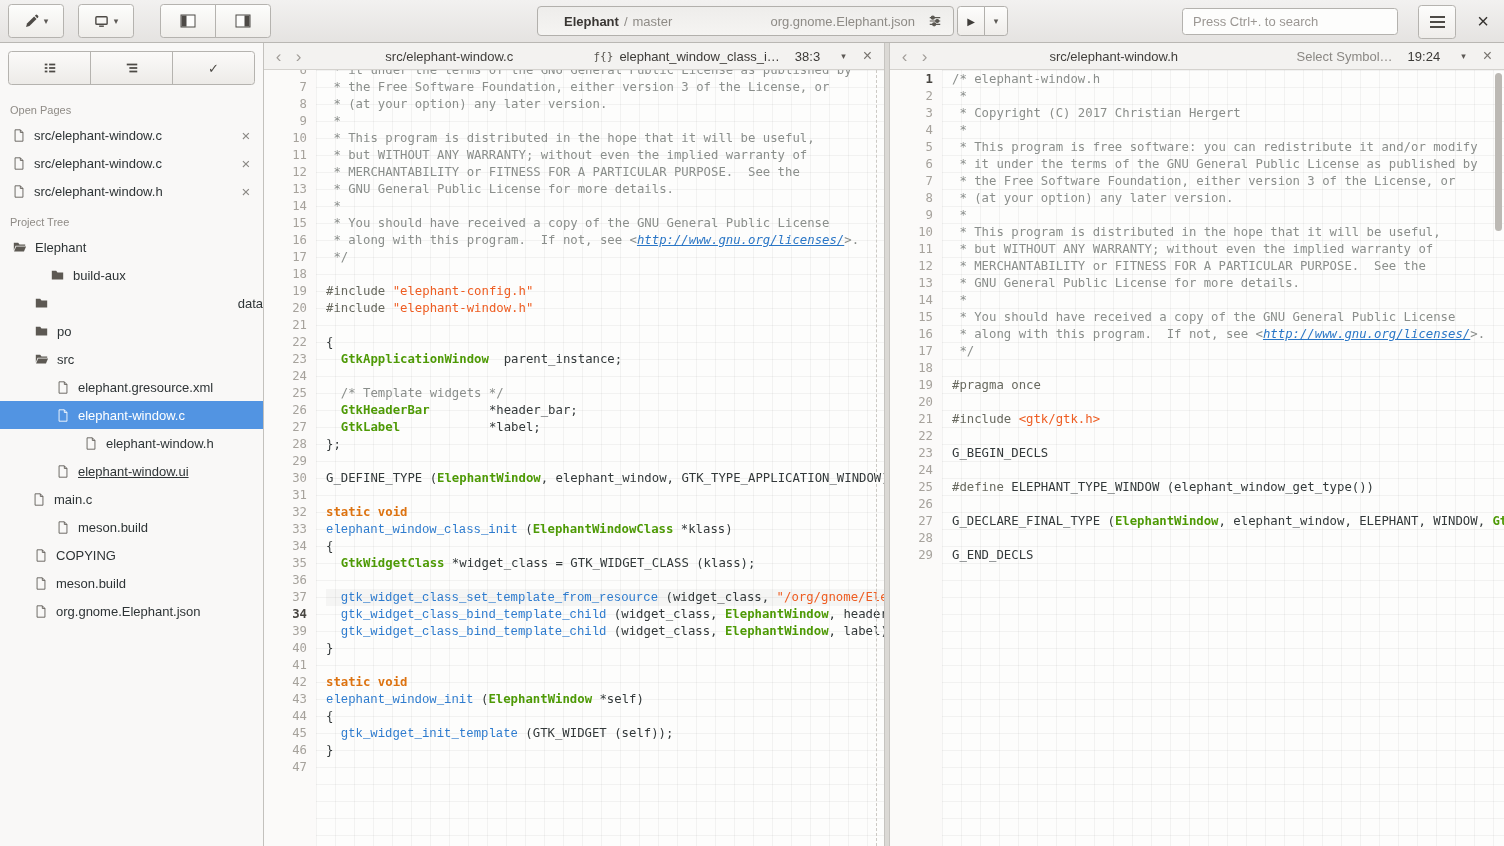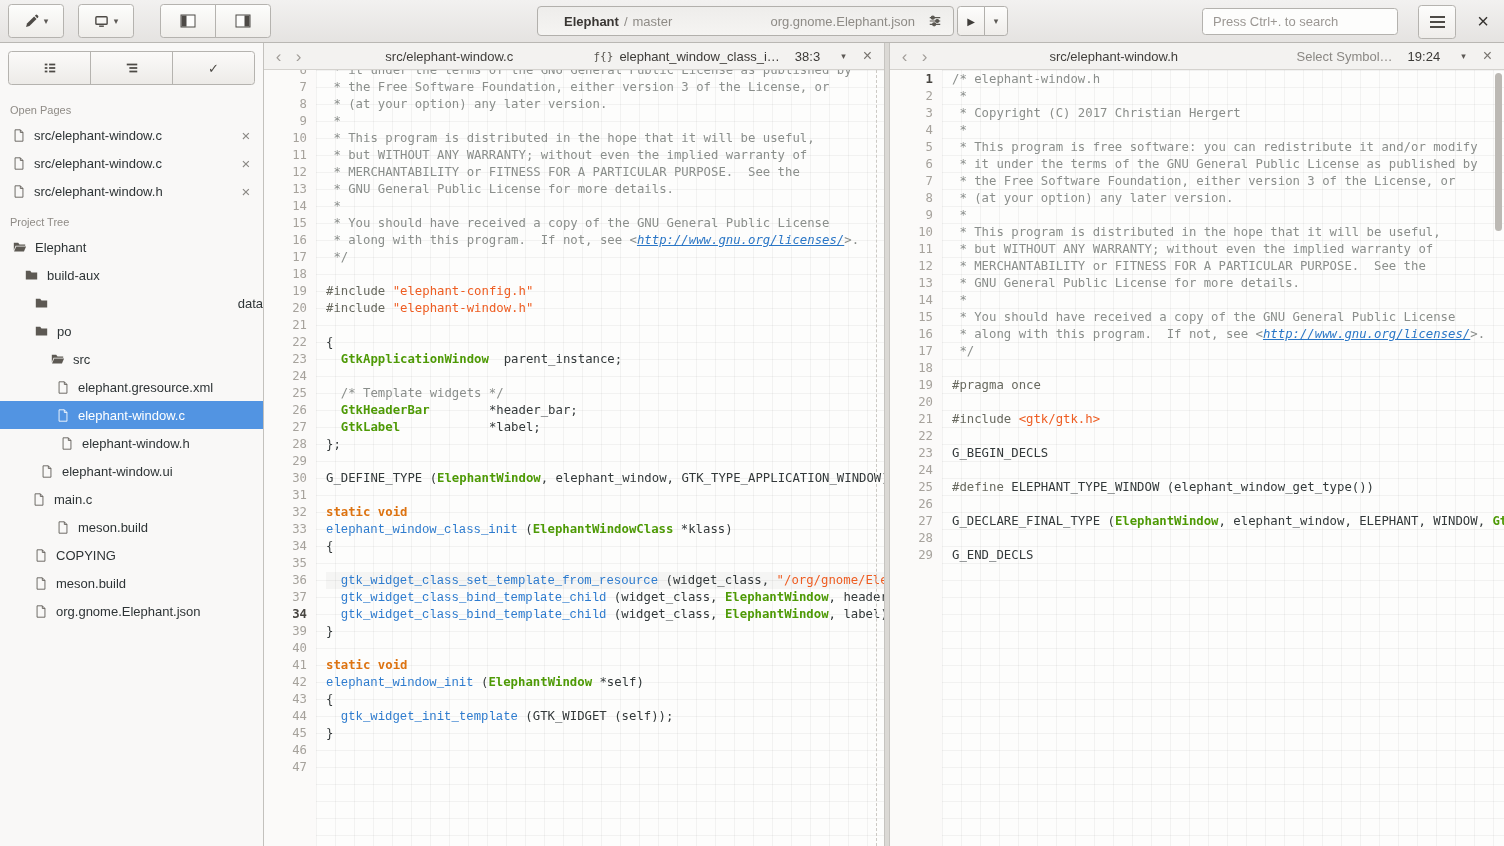--- a/index.html
+++ b/index.html
@@ -33,21 +33,21 @@
   .omni .sep { margin:0 5px; }
   .omni .spacer { flex:1; }
   .mini { width:24px; height:22px; display:flex; align-items:center; justify-content:center;
           margin-left:8px; color:#5a5751; background:transparent; border:none; }
   .omni-btn { height:30px; border:1px solid #b2b0ac; background:linear-gradient(#fdfdfc,#efedea);
               color:#3f3c39; display:flex; align-items:center; justify-content:center; }
   .omni-btn.play { width:28px; border-radius:3.5px 0 0 3.5px; font-size:10px; }
   .omni-btn.drop { width:24px; border-radius:0 3.5px 3.5px 0; margin-left:-1px; font-size:9px; color:#5c5955; }
 
   .tb-right { position:absolute; right:6px; top:4px; height:35px; display:flex; align-items:center; }
-  .search { width:196px; height:27px; border:1px solid #b4b2ae; border-radius:3.5px;
+  .search { width:216px; height:27px; border:1px solid #b4b2ae; border-radius:3.5px;
             background:#fdfdfc; padding:3px 10px; font-size:13px; color:#0f172a;
             font-family:"Liberation Sans",sans-serif; outline:none; }
   .search::placeholder { color:#9b9793; }
   .menu-btn { width:38px; height:34px; margin-left:20px; }
   .hamburger { display:flex; flex-direction:column; gap:3px; }
   .hamburger i { display:block; width:15px; height:2px; background:#4d4a46; }
   .winclose { width:30px; height:30px; margin-left:12px; border:none; background:transparent;
               font-size:20px; color:#35322f; display:flex; align-items:center; justify-content:center; }
 
   
@@ -275,21 +275,21 @@
       <div>
           <div class="tree-row" style="padding-left: 12px;">
             <span class="icon">
               <svg width="15" height="14" viewBox="0 0 16 16">
                 <path d="M1.5 3h5l1.5 2h6.5v1.5h-11L1.5 12z" fill="currentColor"></path>
                 <path d="M1.8 13l2.4-5.7h11.3L13.1 13z" fill="currentColor"></path>
               </svg>
             </span>
             <span class="row-label">Elephant</span>
           </div>
-          <div class="tree-row" style="padding-left: 24px;">
+          <div class="tree-row" style="padding-left: 50px;">
             <span class="icon">
               <svg width="15" height="14" viewBox="0 0 16 16">
                 <path d="M1.5 3h5l1.5 2h6.5v8h-13z" fill="currentColor"></path>
               </svg>
             </span>
             <span class="row-label">build-aux</span>
           </div>
           <div class="tree-row" style="padding-left: 34px; justify-content: space-between;">
             <span class="icon">
               <svg width="15" height="14" viewBox="0 0 16 16">
@@ -299,21 +299,21 @@
             <span class="row-label">data</span>
           </div>
           <div class="tree-row" style="padding-left: 34px;">
             <span class="icon">
               <svg width="15" height="14" viewBox="0 0 16 16">
                 <path d="M1.5 3h5l1.5 2h6.5v8h-13z" fill="currentColor"></path>
               </svg>
             </span>
             <span class="row-label">po</span>
           </div>
-          <div class="tree-row" style="padding-left: 50px;">
+          <div class="tree-row" style="padding-left: 34px;">
             <span class="icon">
               <svg width="15" height="14" viewBox="0 0 16 16">
                 <path d="M1.5 3h5l1.5 2h6.5v1.5h-11L1.5 12z" fill="currentColor"></path>
                 <path d="M1.8 13l2.4-5.7h11.3L13.1 13z" fill="currentColor"></path>
               </svg>
             </span>
             <span class="row-label">src</span>
           </div>
           <div class="tree-row" style="padding-left: 56px;">
             <span class="icon">
@@ -326,30 +326,30 @@
           </div>
           <div class="tree-row selected" style="padding-left: 56px;">
             <span class="icon">
               <svg width="14" height="15" viewBox="0 0 16 16">
                 <path d="M3.5 1.5h6l3 3v10h-9z" fill="none" stroke="currentColor"></path>
                 <path d="M9.5 1.5v3h3" fill="none" stroke="currentColor"></path>
               </svg>
             </span>
             <span class="row-label">elephant-window.c</span>
           </div>
-          <div class="tree-row" style="padding-left: 60px;">
+          <div class="tree-row" style="padding-left: 84px;">
             <span class="icon">
               <svg width="14" height="15" viewBox="0 0 16 16">
                 <path d="M3.5 1.5h6l3 3v10h-9z" fill="none" stroke="currentColor"></path>
                 <path d="M9.5 1.5v3h3" fill="none" stroke="currentColor"></path>
               </svg>
             </span>
             <span class="row-label">elephant-window.h</span>
           </div>
-          <div class="tree-row" style="padding-left: 40px;">
+          <div class="tree-row" style="padding-left: 56px; text-decoration: underline;">
             <span class="icon">
               <svg width="14" height="15" viewBox="0 0 16 16">
                 <path d="M3.5 1.5h6l3 3v10h-9z" fill="none" stroke="currentColor"></path>
                 <path d="M9.5 1.5v3h3" fill="none" stroke="currentColor"></path>
               </svg>
             </span>
             <span class="row-label">elephant-window.ui</span>
           </div>
           <div class="tree-row" style="padding-left: 32px;">
             <span class="icon">
@@ -485,20 +485,21 @@
                 <div class="cl"><span class="tk-c">  /* Template widgets */</span></div>
                 <div class="cl"><span class="tk-n">  </span><span class="tk-t">GtkHeaderBar</span><span class="tk-n">        *header_bar;</span></div>
                 <div class="cl"><span class="tk-n">  </span><span class="tk-t">GtkLabel</span><span class="tk-n">            *label;</span></div>
                 <div class="cl"><span class="tk-n">};</span></div>
                 <div class="cl"> </div>
                 <div class="cl"><span class="tk-n">G_DEFINE_TYPE (</span><span class="tk-t">ElephantWindow</span><span class="tk-n">, elephant_window, GTK_TYPE_APPLICATION_WINDOW)</span></div>
                 <div class="cl"> </div>
                 <div class="cl"><span class="tk-k">static void</span></div>
                 <div class="cl"><span class="tk-f">elephant_window_class_init</span><span class="tk-n"> (</span><span class="tk-t">ElephantWindowClass</span><span class="tk-n"> *klass)</span></div>
                 <div class="cl"><span class="tk-n">{</span></div>
+                <div class="cl"><span class="tk-n">  </span><span class="tk-t">GtkWidgetClass</span><span class="tk-n"> *widget_class = GTK_WIDGET_CLASS (klass);</span></div>
                 <div class="cl"> </div>
                 <div class="cl curline"><span class="tk-n">  </span><span class="tk-f">gtk_widget_class_set_template_from_resource</span><span class="tk-n"> (widget_class, </span><span class="tk-s">"/org/gnome/Elephant/elephant-window.ui"</span></div>
                 <div class="cl"><span class="tk-n">  </span><span class="tk-f">gtk_widget_class_bind_template_child</span><span class="tk-n"> (widget_class, </span><span class="tk-t">ElephantWindow</span><span class="tk-n">, header_bar);</span></div>
                 <div class="cl"><span class="tk-n">  </span><span class="tk-f">gtk_widget_class_bind_template_child</span><span class="tk-n"> (widget_class, </span><span class="tk-t">ElephantWindow</span><span class="tk-n">, label);</span></div>
                 <div class="cl"><span class="tk-n">}</span></div>
                 <div class="cl"> </div>
                 <div class="cl"><span class="tk-k">static void</span></div>
                 <div class="cl"><span class="tk-f">elephant_window_init</span><span class="tk-n"> (</span><span class="tk-t">ElephantWindow</span><span class="tk-n"> *self)</span></div>
                 <div class="cl"><span class="tk-n">{</span></div>
                 <div class="cl"><span class="tk-n">  </span><span class="tk-f">gtk_widget_init_template</span><span class="tk-n"> (GTK_WIDGET (self));</span></div>

